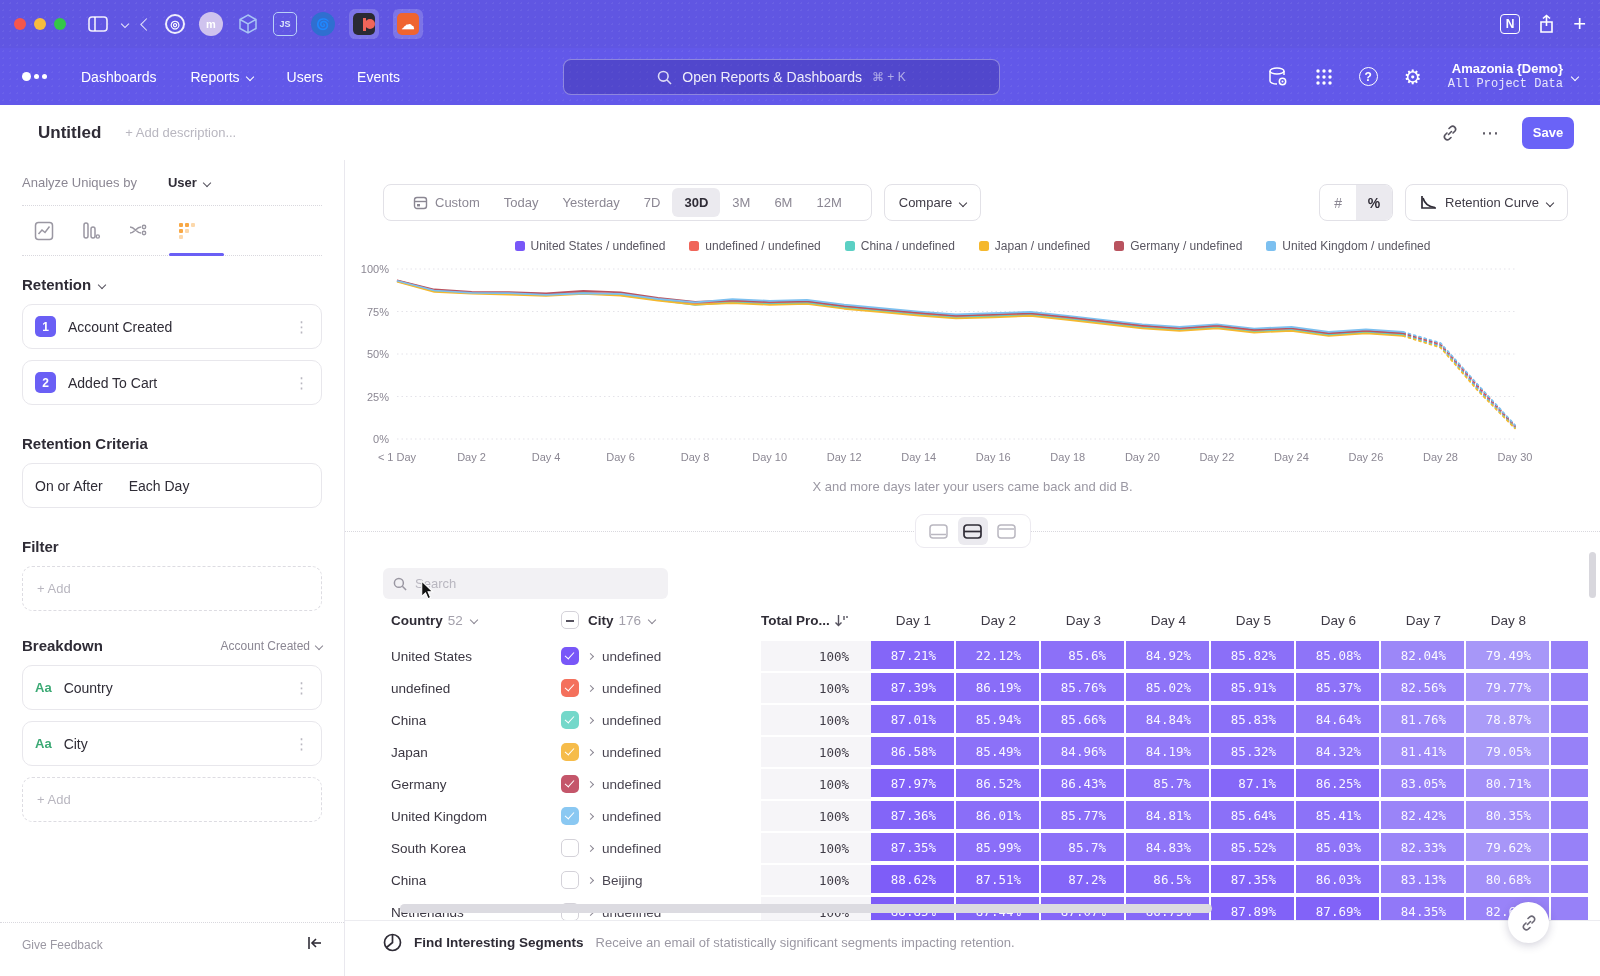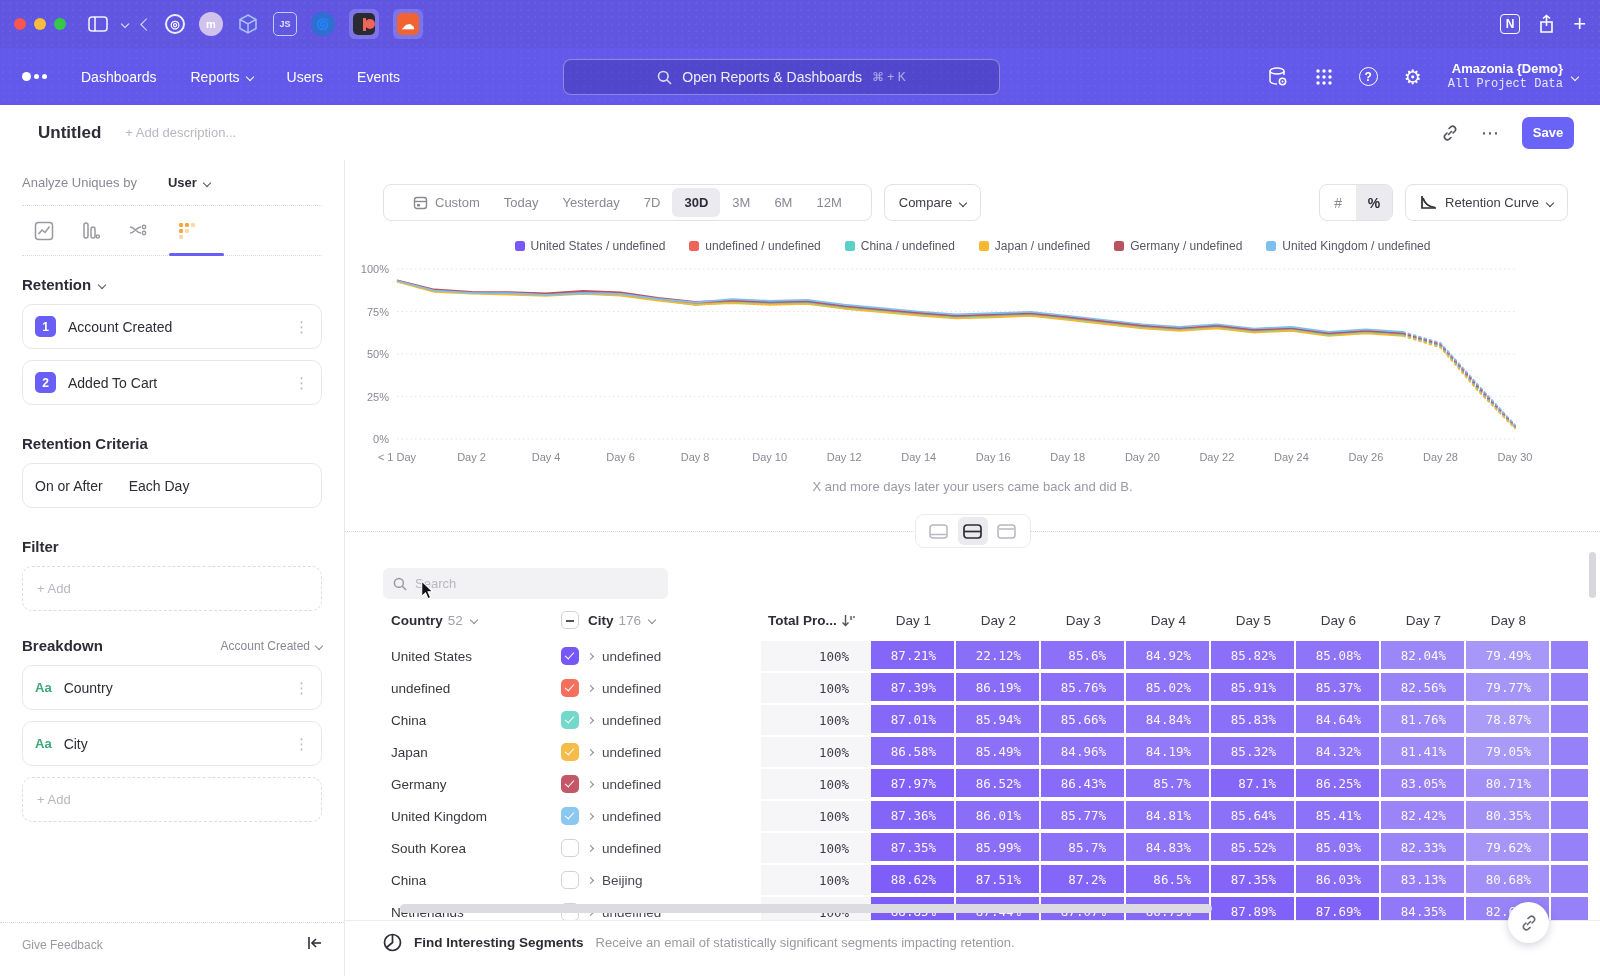--- a/index.html
+++ b/index.html
@@ -118,21 +118,21 @@
 
   
   .tablewrap { margin:20px 0 0 38px; }
   .searchbox { width:285px; height:31px; background:#f2f1f4; border-radius:6px; display:flex;
     align-items:center; padding:0 10px; gap:8px; color:#b9b7c0; font-size:13px; }
   .tgrid { display:grid; grid-template-columns:178px 200px 110px repeat(8,85px) 37px; align-items:center; }
   .theadr { height:42px; font-size:13.5px; color:#2f2c36; font-weight:600; }
   .theadr .cnt { color:#a3a0ab; font-weight:400; margin-left:5px; }
   .hcell { display:flex; align-items:center; }
   .hday { justify-content:center; color:#3f3b46; font-weight:500; }
-  .htotal { justify-content:center; padding-right:8px; gap:4px; }
+  .htotal { justify-content:flex-start; padding-right:8px; gap:4px; }
   .trow { height:30px; margin-bottom:2px; font-size:13.5px; color:#3b3742; }
   .c-country { padding-left:8px; }
   .c-city { display:flex; align-items:center; gap:9px; color:#4a4652; }
   .c-total { background:#f6f5f8; height:100%; display:flex; align-items:center; justify-content:flex-end;
     padding-right:22px; font-family:"DejaVu Sans Mono", monospace; font-size:12.5px; color:#3f3b46; }
   .c-day { height:100%; display:flex; align-items:center; justify-content:flex-end; padding-right:18px;
     font-family:"DejaVu Sans Mono", monospace; font-size:12.5px; color:rgba(255,255,255,.95);
     border-right:2px solid #fff; }
   .c-sliver { height:100%; }
   .cb { width:18px; height:18px; border-radius:5px; border:1.5px solid #d4d2d9; background:#fff;

